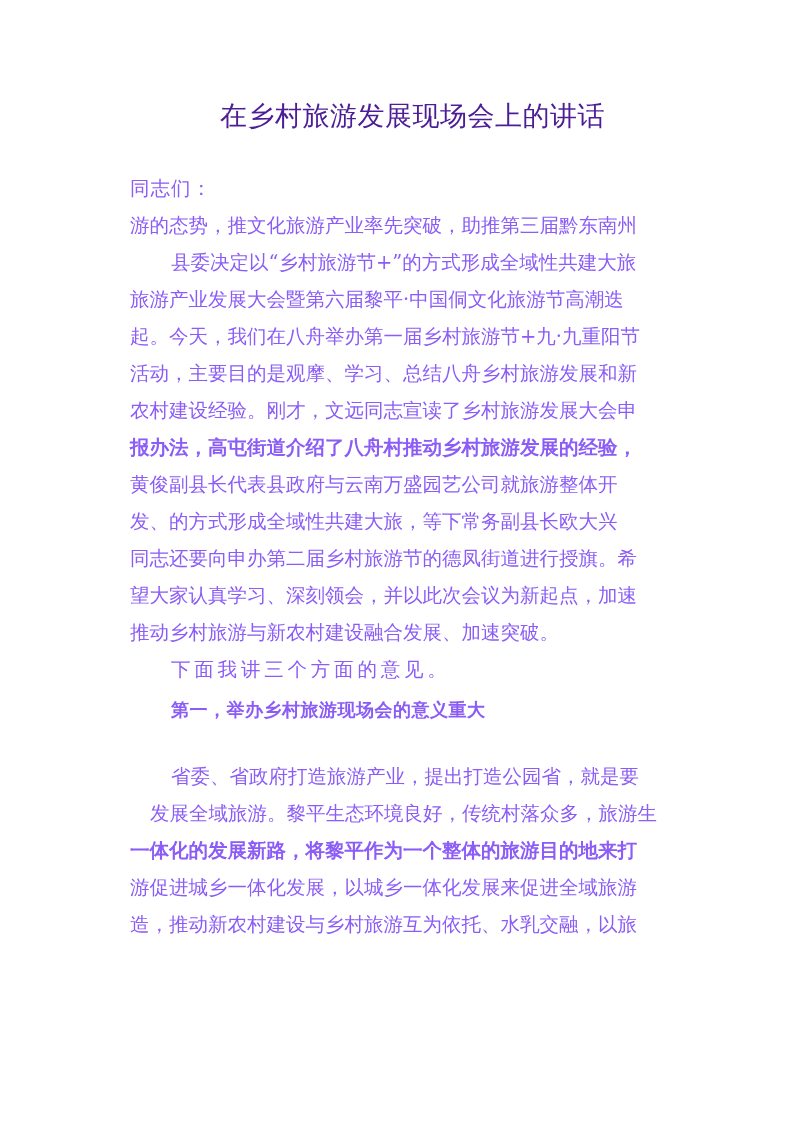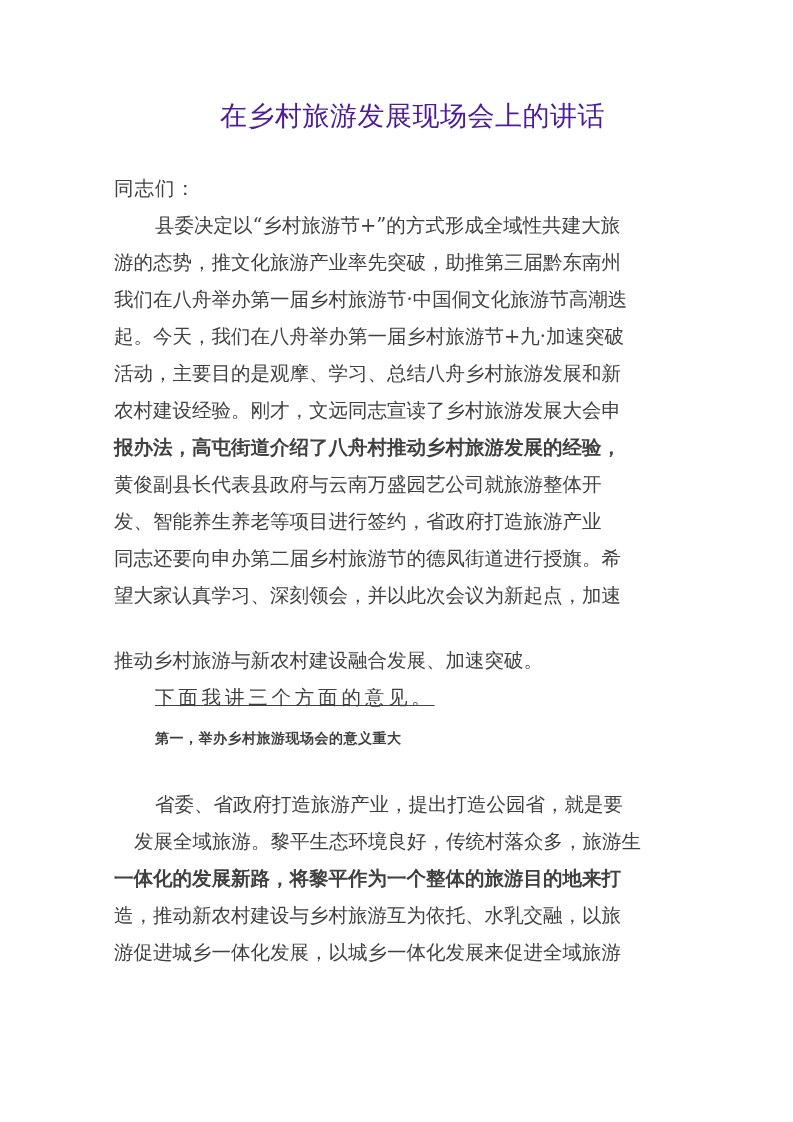--- a/index.html
+++ b/index.html
@@ -29,80 +29,80 @@
     text-align: center;
     font-family: Liberation Sans, sans-serif;
     font-size: 27px;
     line-height: 40px;
     letter-spacing: 0.5px;
     color: #4c1d95;
   }
   .body {
     position: absolute;
     top: 170px;
-    left: 114px;
+    left: 130px;
     width: 550px;
     font-family: "DejaVu Serif", serif;
     font-size: 19.5px;
     line-height: 37px;
-    color: #404040;
+    color: #8b5cf6;
   }
   .line {
     display: block;
     white-space: nowrap;
     height: 37px;
     letter-spacing: 3.8px;
   }
   .indent { padding-left: 41px; }
   .salutation { letter-spacing: 1px; }
   .heading {
     font-family: "DejaVu Sans", sans-serif;
     font-weight: bold;
-    font-size: 14px;
+    font-size: 18px;
     padding-left: 41px;
     letter-spacing: 0.5px;
     height: 40px;
     line-height: 40px;
     margin-top: 2px;
   }
 </style>
 </head>
 <body>
 
 <div class="page">
 
   <div class="title">在乡村旅游发展现场会上的讲话</div>
 
   <div class="body">
 
     <div class="line salutation">同志们：</div>
 
     <div>
+      <div class="line" style="letter-spacing: 0px;">游的态势，推文化旅游产业率先突破，助推第三届黔东南州</div>
       <div class="line indent" style="letter-spacing: 0px;">县委决定以“乡村旅游节+”的方式形成全域性共建大旅</div>
-      <div class="line" style="letter-spacing: 0px;">游的态势，推文化旅游产业率先突破，助推第三届黔东南州</div>
-      <div class="line" style="letter-spacing: 0px;">我们在八舟举办第一届乡村旅游节·中国侗文化旅游节高潮迭</div>
-      <div class="line" style="letter-spacing: 0px;">起。今天，我们在八舟举办第一届乡村旅游节+九·加速突破</div>
+      <div class="line" style="letter-spacing: 0px;">旅游产业发展大会暨第六届黎平·中国侗文化旅游节高潮迭</div>
+      <div class="line" style="letter-spacing: 0px;">起。今天，我们在八舟举办第一届乡村旅游节+九·九重阳节</div>
       <div class="line" style="letter-spacing: 0px;">活动，主要目的是观摩、学习、总结八舟乡村旅游发展和新</div>
       <div class="line" style="letter-spacing: 0px;">农村建设经验。刚才，文远同志宣读了乡村旅游发展大会申</div>
       <div class="line" style="letter-spacing: 0px; font-weight: bold;">报办法，高屯街道介绍了八舟村推动乡村旅游发展的经验，</div>
       <div class="line" style="letter-spacing: 0px;">黄俊副县长代表县政府与云南万盛园艺公司就旅游整体开</div>
-      <div class="line" style="letter-spacing: 0px;">发、智能养生养老等项目进行签约，省政府打造旅游产业</div>
+      <div class="line" style="letter-spacing: 0px;">发、的方式形成全域性共建大旅，等下常务副县长欧大兴</div>
       <div class="line" style="letter-spacing: 0px;">同志还要向申办第二届乡村旅游节的德凤街道进行授旗。希</div>
       <div class="line" style="letter-spacing: 0px;">望大家认真学习、深刻领会，并以此次会议为新起点，加速</div>
-      <div class="line" style="letter-spacing: 0px; margin-top: 28px;">推动乡村旅游与新农村建设融合发展、加速突破。</div>
+      <div class="line" style="letter-spacing: 0px;">推动乡村旅游与新农村建设融合发展、加速突破。</div>
     </div>
 
     <div>
-      <div class="line indent" style="letter-spacing: 3.8px; text-decoration: underline;">下面我讲三个方面的意见。</div>
+      <div class="line indent" style="letter-spacing: 3.8px;">下面我讲三个方面的意见。</div>
     </div>
 
     <div class="heading">第一，举办乡村旅游现场会的意义重大</div>
 
     <div>
       <div class="line indent" style="letter-spacing: 0px; margin-top: 28px;">省委、省政府打造旅游产业，提出打造公园省，就是要</div>
       <div class="line" style="letter-spacing: 0px; margin-left: 20px;">发展全域旅游。黎平生态环境良好，传统村落众多，旅游生</div>
       <div class="line" style="letter-spacing: 0px; font-weight: bold;">一体化的发展新路，将黎平作为一个整体的旅游目的地来打</div>
+      <div class="line" style="letter-spacing: 0px;">游促进城乡一体化发展，以城乡一体化发展来促进全域旅游</div>
       <div class="line" style="letter-spacing: 0px;">造，推动新农村建设与乡村旅游互为依托、水乳交融，以旅</div>
-      <div class="line" style="letter-spacing: 0px;">游促进城乡一体化发展，以城乡一体化发展来促进全域旅游</div>
     </div>
 
   </div>
 </div>
 
 </body></html>

